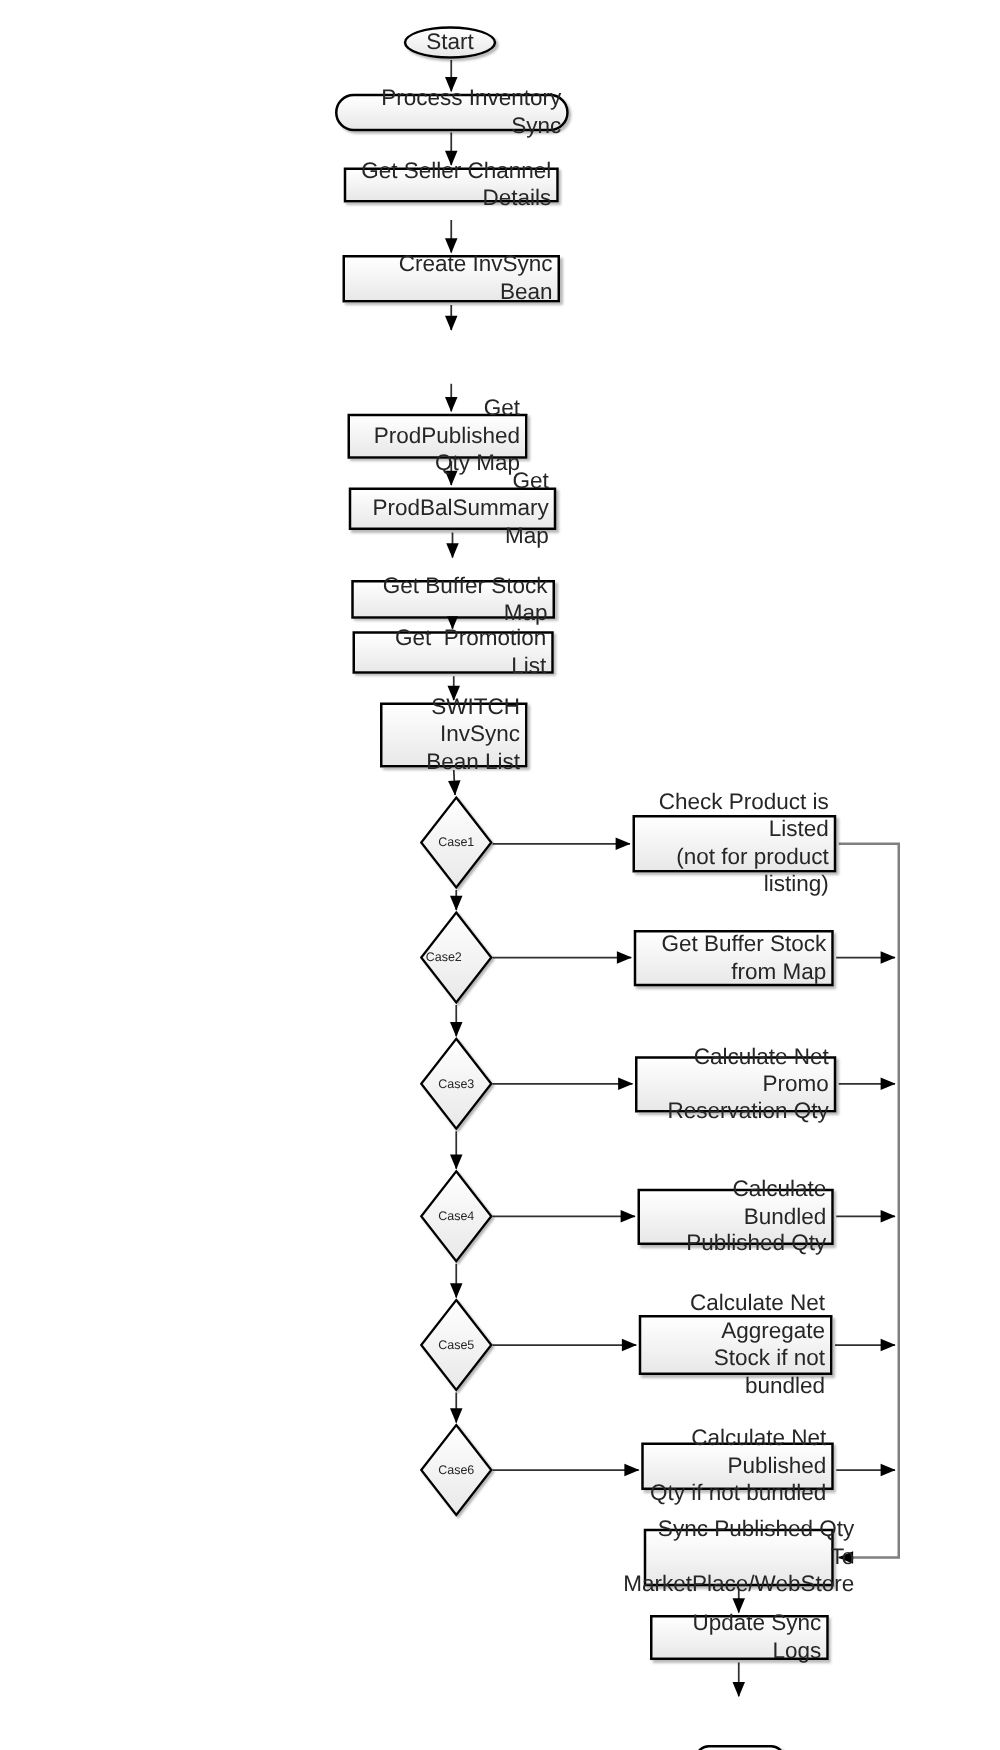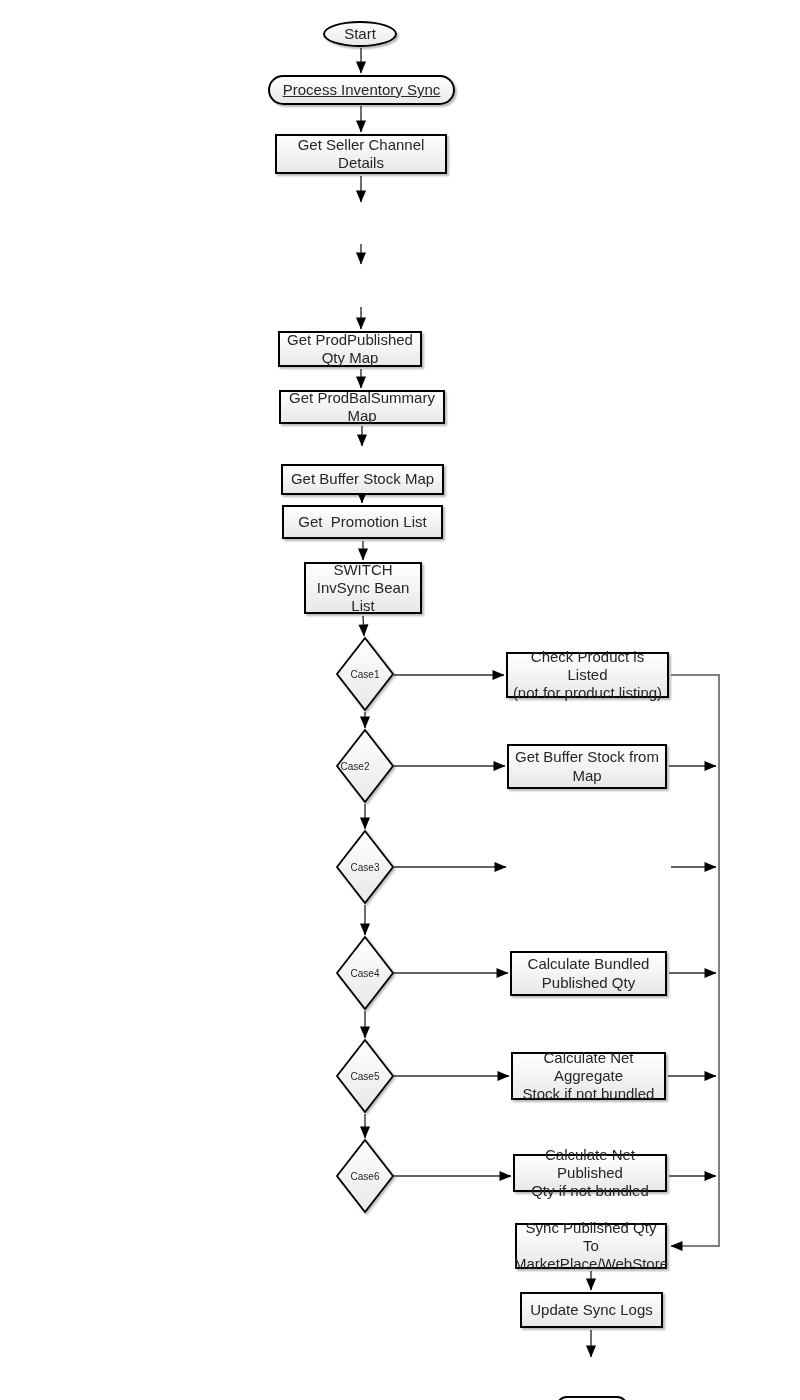--- a/index.html
+++ b/index.html
@@ -9,27 +9,27 @@
     overflow:hidden;
   }
   svg.wires { position:absolute; left:0; top:0; z-index:1; }
   .wire  { stroke:var(--connector,#303030); stroke-width:1.4; fill:none; }
   .wire-gray { stroke:var(--merge-connector,#808080); stroke-width:2; fill:none; }
   .diamond { fill:url(#gradNode); stroke:var(--shape-border,#000); stroke-width:1.8; }
   .arrowhead { fill:var(--shape-border,#000); }
 
   .node {
     position:absolute; z-index:2; box-sizing:border-box;
-    display:flex; align-items:center; justify-content:center; text-align:center;
+    display:flex; align-items:center; justify-content:center; text-align:right;
     background:linear-gradient(180deg, var(--shape-fill-top,#ffffff) 0%, var(--shape-fill-bottom,#e8e8e8) 100%);
     border:2px solid var(--shape-border,#000);
     box-shadow:2px 2px 2px rgba(0,0,0,0.28);
-    font-size:15px; line-height:1.22; color:var(--text,#262626);
+    font-size:18px; line-height:1.22; color:var(--text,#262626);
   }
-  .pill    { border-radius:16px;text-decoration:underline; }
+  .pill    { border-radius:16px; }
   .ellipse { border-radius:50%; }
   .end-pill{ border-radius:11px;margin-top:37px; }
   .lbl { white-space:pre-wrap; padding:0 4px; }
 
   .dlabel {
     position:absolute; z-index:3; width:70px; height:18px;
     display:flex; align-items:center; justify-content:center;
     font-size:10px; color:var(--text,#262626); text-align:center;
   }
 </style>
@@ -95,24 +95,27 @@
   </svg>
 
   <div class="node ellipse" style="left:323px;top:21px;width:74px;height:26px">
     <span class="lbl">Start</span>
   </div>
 
   <div class="node pill" style="left:268px;top:75px;width:187px;height:30px">
     <span class="lbl">Process Inventory Sync</span>
   </div>
 
-  <div class="node" style="left:275px;top:134px;width:172px;height:40px">
+  <div class="node" style="left:275px;top:134px;width:172px;height:28px">
     <span class="lbl">Get Seller Channel Details</span>
   </div>
 
+  <div class="node" style="left:274px;top:204px;width:174px;height:38px">
+    <span class="lbl">Create InvSync Bean</span>
+  </div>
 
 
   <div class="node" style="left:278px;top:331px;width:144px;height:36px">
     <span class="lbl">Get ProdPublished Qty Map</span>
   </div>
 
   <div class="node" style="left:279px;top:390px;width:166px;height:34px">
     <span class="lbl">Get ProdBalSummary Map</span>
   </div>
 
@@ -138,20 +141,24 @@
 
   <div class="node" style="left:506px;top:652px;width:163px;height:46px">
     <span class="lbl">Check Product is Listed
 (not for product listing)</span>
   </div>
 
   <div class="node" style="left:507px;top:744px;width:160px;height:45px">
     <span class="lbl">Get Buffer Stock from Map</span>
   </div>
 
+  <div class="node" style="left:508px;top:845px;width:161px;height:45px">
+    <span class="lbl">Calculate Net Promo
+Reservation Qty</span>
+  </div>
 
   <div class="node" style="left:510px;top:951px;width:157px;height:45px">
     <span class="lbl">Calculate Bundled
 Published Qty</span>
   </div>
 
   <div class="node" style="left:511px;top:1052px;width:155px;height:48px">
     <span class="lbl">Calculate Net Aggregate
 Stock if not bundled</span>
   </div>

